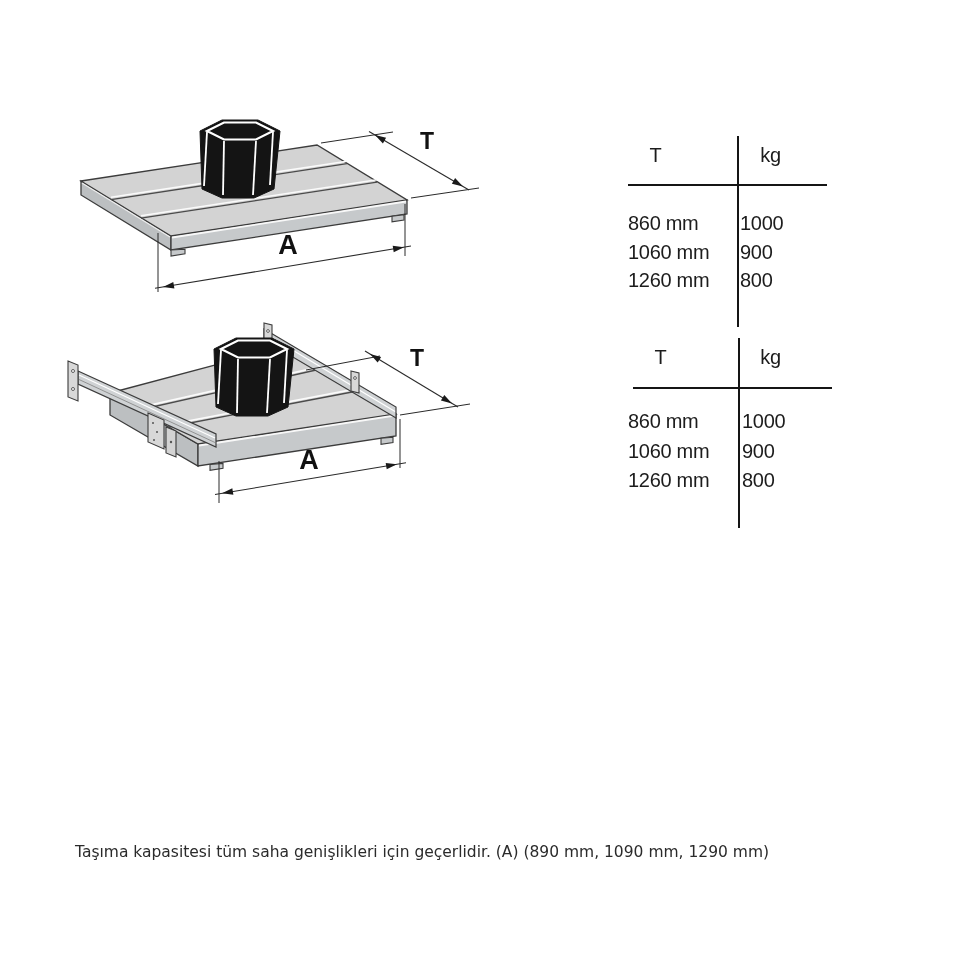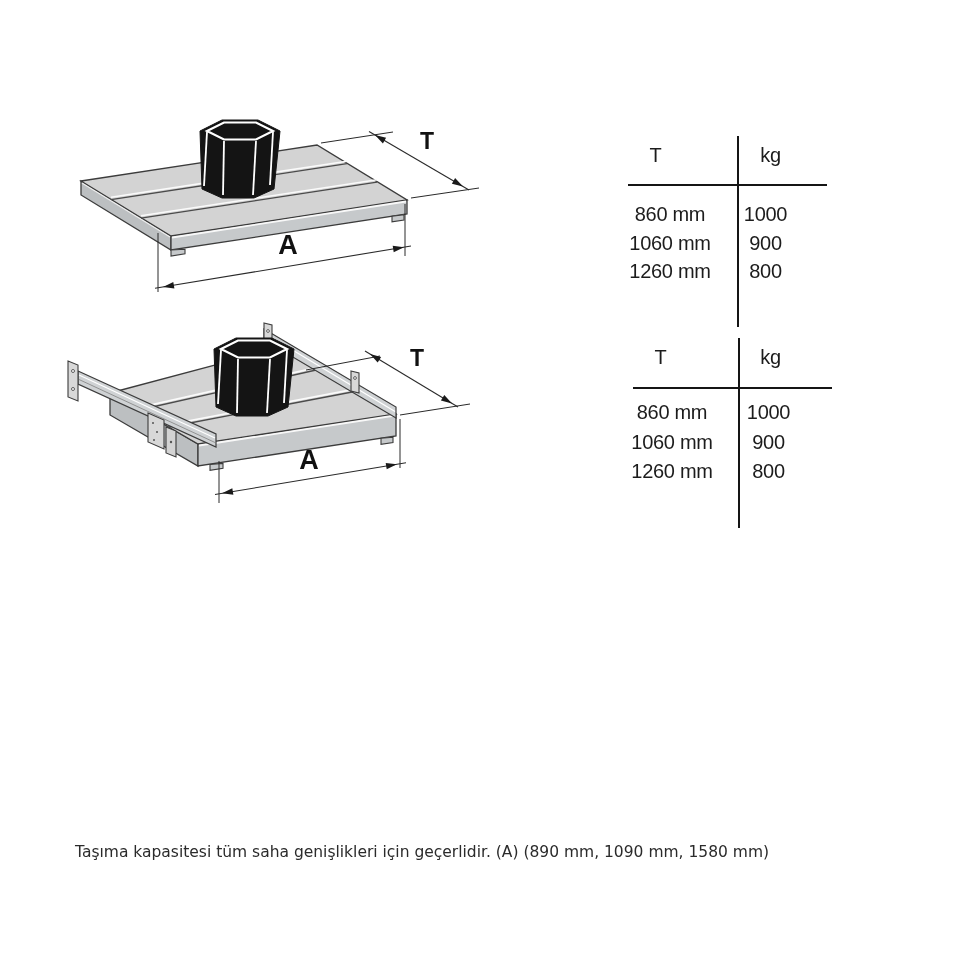--- a/index.html
+++ b/index.html
@@ -5,21 +5,21 @@
   html,body{margin:0;padding:0;background:#fff;}
   .page{position:relative;width:960px;height:960px;background:#ffffff;overflow:hidden;
         font-family:"Liberation Sans",sans-serif;}
   svg{position:absolute;overflow:visible;}
   svg text.dim{font-family:"Liberation Sans",sans-serif;font-weight:bold;fill:#111;}
   .ltable{position:absolute;color:#1c1c1c;font-family:"Liberation Sans",sans-serif;
           font-size:20px;letter-spacing:-0.3px;}
   .ltable .vline{position:absolute;width:2px;background:#151515;}
   .ltable .hline{position:absolute;height:2px;background:#151515;}
   .ltable .th{position:absolute;text-align:center;}
-  .ltable .cell{position:absolute;text-align:center;white-space:nowrap;}
+  .ltable .cell{position:absolute;text-align:left;white-space:nowrap;margin-top:9px;}
   .footnote{position:absolute;left:72px;top:840px;font-family:"DejaVu Sans",sans-serif;
             font-size:15.5px;line-height:24px;color:#2b2b2b;white-space:nowrap;}
   .footnote .l1{padding-left:3px;}
 </style>
 </head>
 <body>
 
 <div class="page">
 
   <svg style="left:55px;top:100px" width="430" height="200" viewBox="0 0 430 200">
@@ -165,16 +165,16 @@
       <span class="cell" style="left:0px;top:94px;width:88px;">1060 mm</span>
       <span class="cell" style="left:114px;top:94px;width:53px;">900</span>
     </div>
     <div>
       <span class="cell" style="left:0px;top:123px;width:88px;">1260 mm</span>
       <span class="cell" style="left:114px;top:123px;width:53px;">800</span>
     </div>
   </div>
 
   <div class="footnote">
-    <div class="l1">Taşıma kapasitesi tüm saha genişlikleri için geçerlidir. (A) (890 mm, 1090 mm, 1580 mm)</div>
+    <div class="l1">Taşıma kapasitesi tüm saha genişlikleri için geçerlidir. (A) (890 mm, 1090 mm, 1290 mm)</div>
   </div>
 
 </div>
 
 </body></html>

